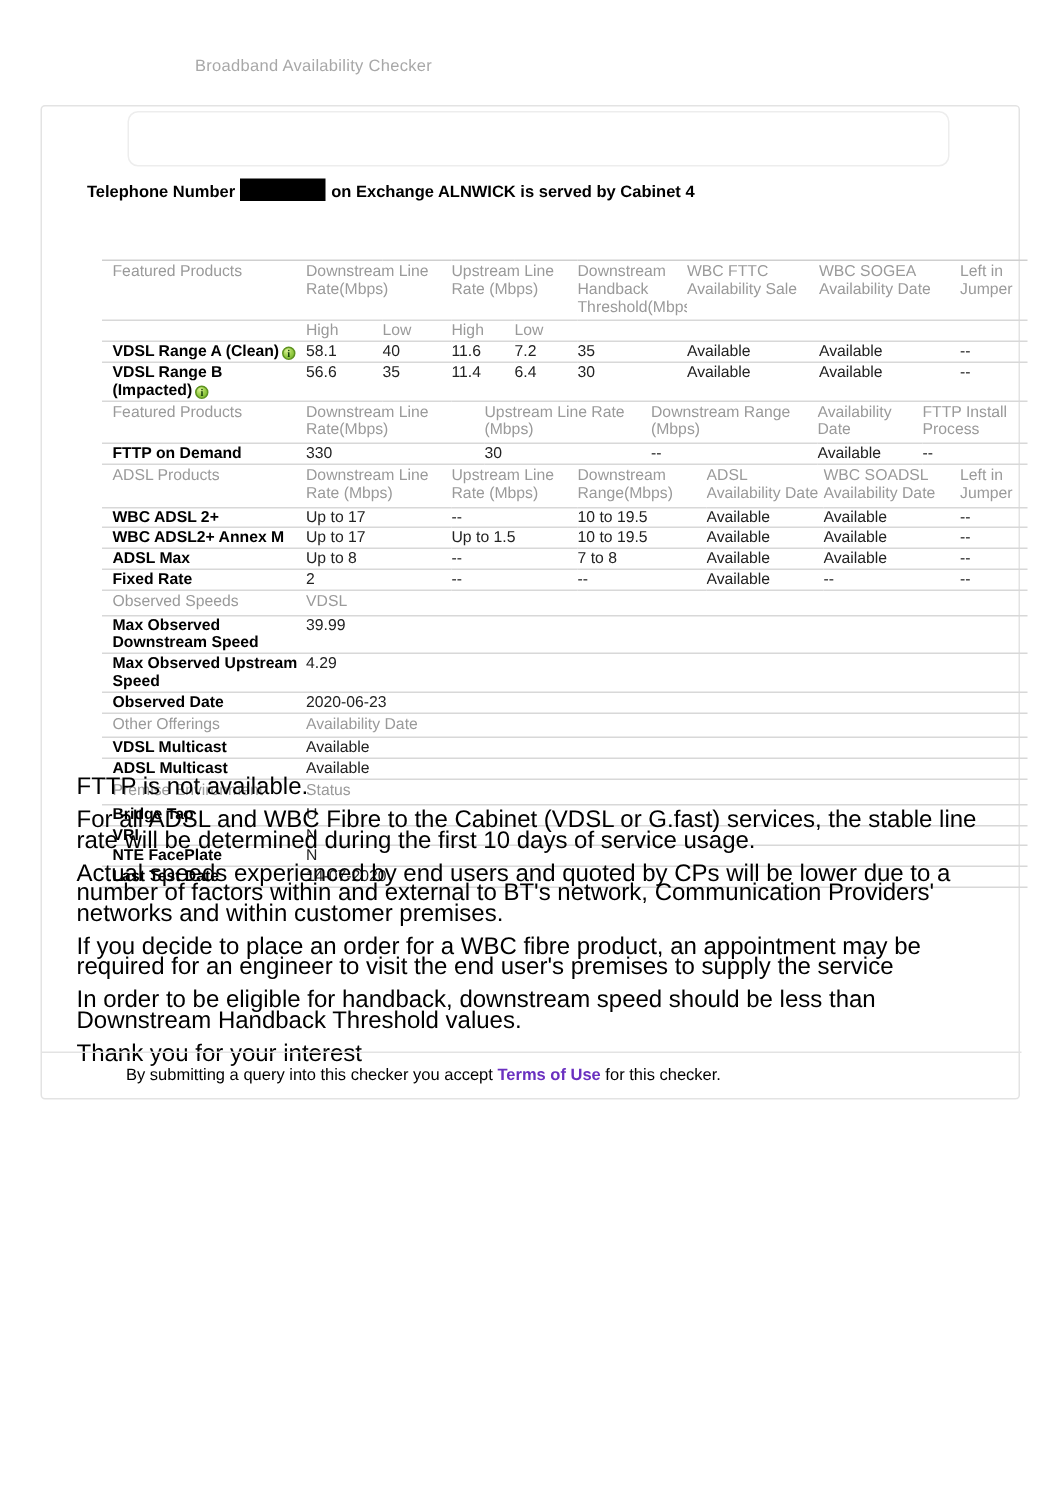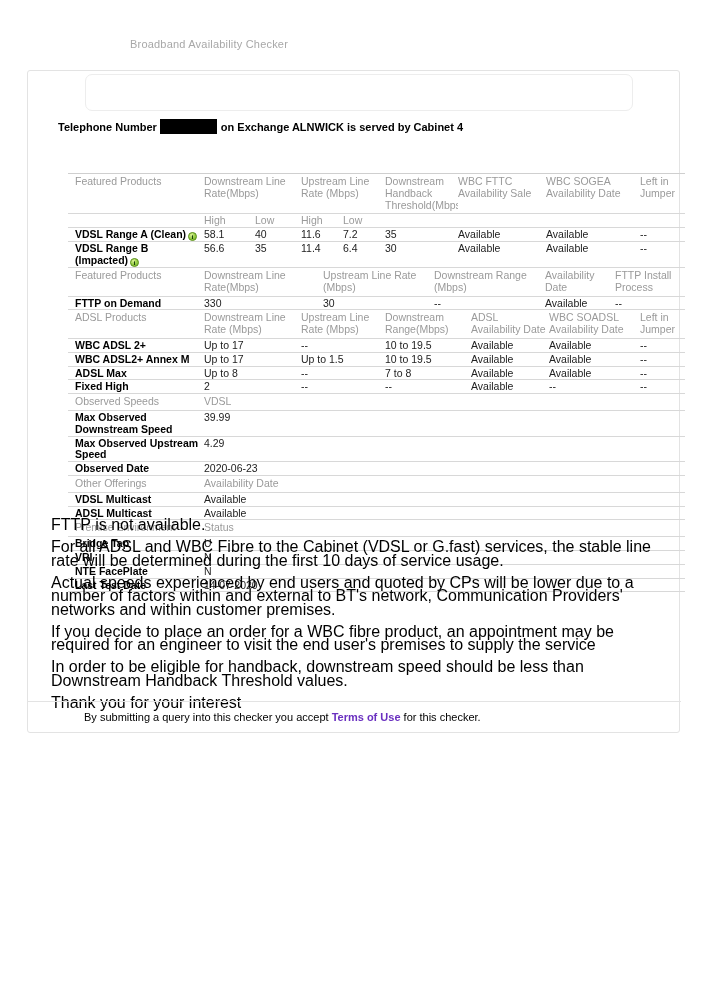--- a/index.html
+++ b/index.html
@@ -201,21 +201,21 @@
       <tr class="hline">
         <td class="lbl">ADSL Max</td>
         <td class="val">Up to 8</td>
         <td class="val">--</td>
         <td class="val">7 to 8</td>
         <td class="val">Available</td>
         <td class="val">Available</td>
         <td class="val">--</td>
       </tr>
       <tr class="hline">
-        <td class="lbl">Fixed High</td>
+        <td class="lbl">Fixed Rate</td>
         <td class="val">2</td>
         <td class="val">--</td>
         <td class="val">--</td>
         <td class="val">Available</td>
         <td class="val">--</td>
         <td class="val">--</td>
       </tr>
     </tbody>
       </table>
 

